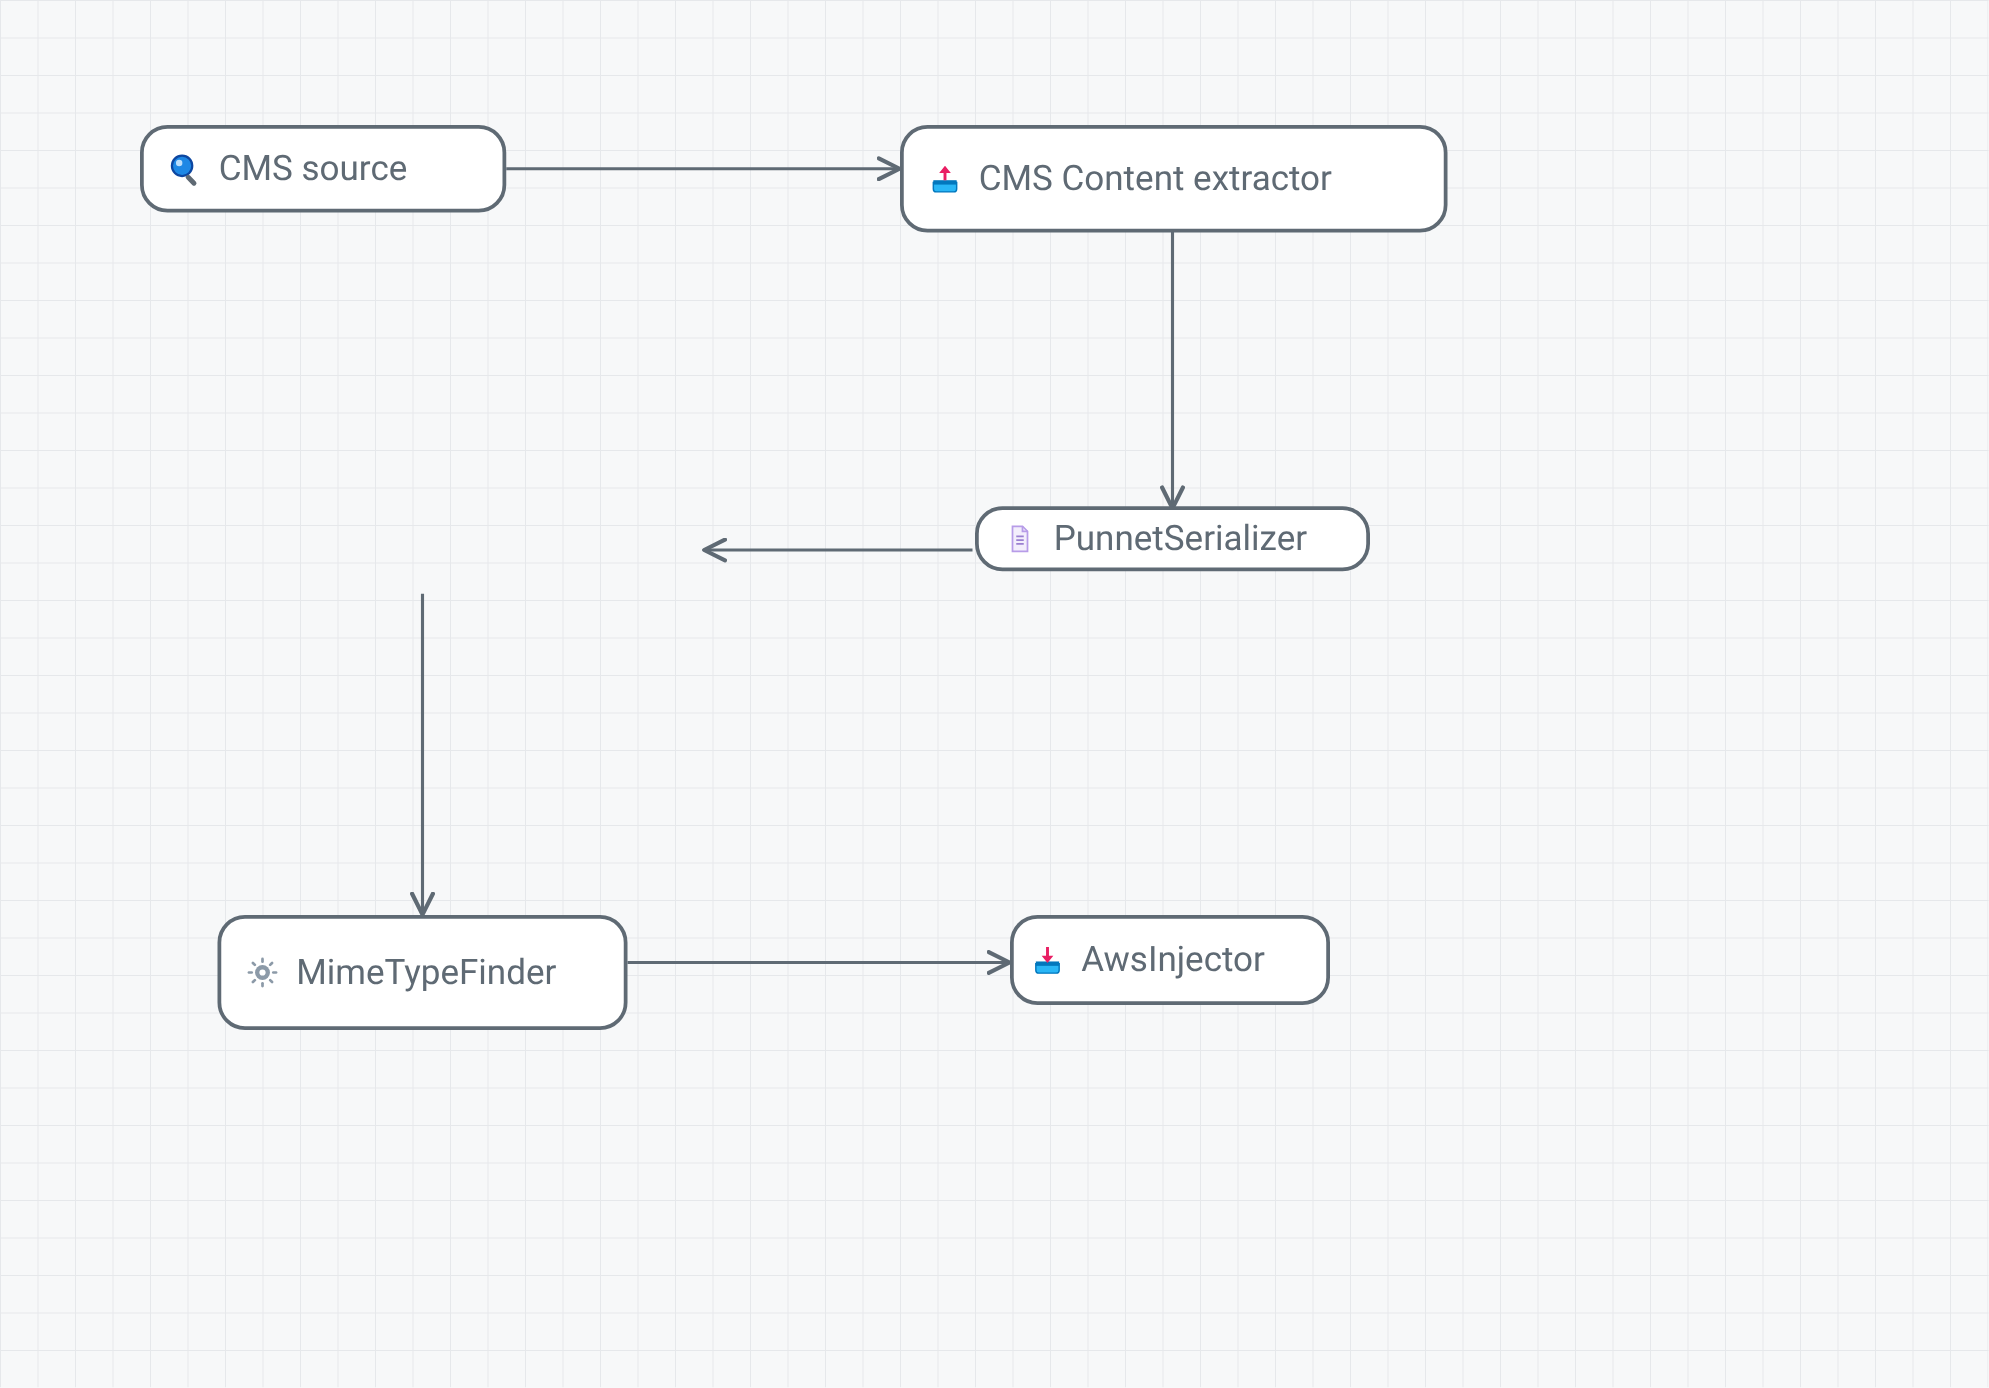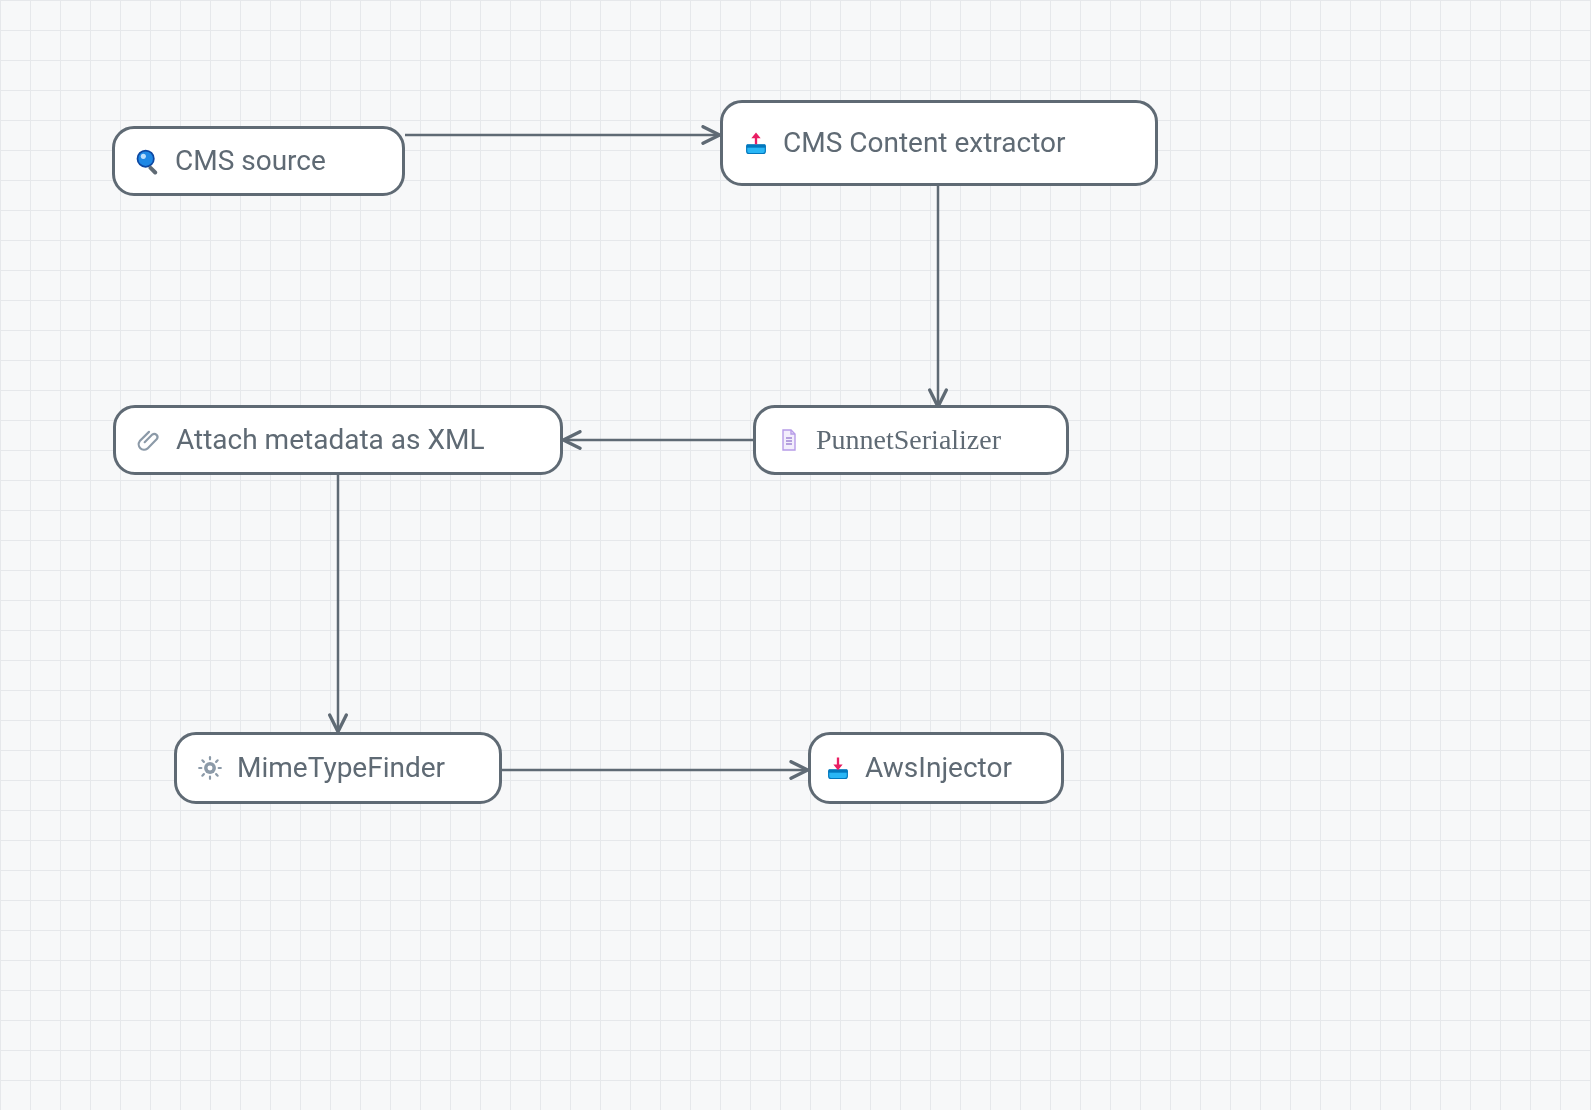--- a/index.html
+++ b/index.html
@@ -71,21 +71,21 @@
 
     <line x1="938" y1="170" x2="938" y2="405" stroke="#5f6a74" stroke-width="2.5" marker-end="url(#arrow)"></line>
 
     <line x1="778" y1="440" x2="565" y2="440" stroke="#5f6a74" stroke-width="2.5" marker-end="url(#arrow)"></line>
 
     <line x1="338" y1="475" x2="338" y2="730" stroke="#5f6a74" stroke-width="2.5" marker-end="url(#arrow)"></line>
 
     <line x1="502" y1="770" x2="806" y2="770" stroke="#5f6a74" stroke-width="2.5" marker-end="url(#arrow)"></line>
   </svg>
 
-  <div class="node" style="left:112px; top:100px; width:293px; height:70px;margin-top:26px;">
+  <div class="node" style="left:112px; top:100px; width:293px; height:70px;">
     <span class="icon">
       <svg viewBox="0 0 24 24" width="28" height="28">
         <circle cx="10" cy="10" r="7" fill="#1e88e5" stroke="#0d47a1" stroke-width="1.5"></circle>
         <circle cx="8" cy="8" r="2.2" fill="#bbdefb"></circle>
         <rect x="14.2" y="15.5" width="9" height="3.4" rx="1.7" transform="rotate(45 14.2 15.5)" fill="#5f6a74"></rect>
       </svg>
     </span>
     <span class="label">CMS source</span>
   </div>
 
@@ -93,43 +93,35 @@
     <span class="icon">
       <svg viewBox="0 0 24 24" width="28" height="28">
         <path d="M4 14 v5 a2 2 0 0 0 2 2 h12 a2 2 0 0 0 2 -2 v-5" fill="#29b6f6" stroke="#0277bd" stroke-width="1"></path>
         <rect x="4" y="13" width="16" height="3" fill="#0277bd"></rect>
         <path d="M12 3 L16 8 H13 V13 H11 V8 H8 Z" fill="#e91e63"></path>
       </svg>
     </span>
     <span class="label">CMS Content extractor</span>
   </div>
 
-  <div class="node" style="left:113px; top:405px; width:450px; height:70px;">
-    <span class="icon">
-      <svg viewBox="0 0 24 24" width="26" height="26">
-        <path d="M8 14 L15 7 a3 3 0 0 1 4.2 4.2 L10.5 20 a5 5 0 0 1 -7 -7 L12 4.5" fill="none" stroke="#8c9aa8" stroke-width="2" stroke-linecap="round"></path>
-      </svg>
-    </span>
-    <span class="label">Attach metadata as XML</span>
-  </div>
 
-  <div class="node" style="left:753px; top:405px; width:316px; height:70px;font-family:Liberation Serif, serif;">
+  <div class="node" style="left:780px; top:405px; width:316px; height:52px;">
     <span class="icon">
       <svg viewBox="0 0 24 24" width="24" height="28">
         <path d="M6 2 h8 l4 4 v16 H6 Z" fill="#f3eefc" stroke="#b79ce8" stroke-width="1.4"></path>
         <path d="M14 2 v4 h4" fill="none" stroke="#b79ce8" stroke-width="1.4"></path>
         <line x1="9" y1="10" x2="15" y2="10" stroke="#9a7fd1" stroke-width="1.4"></line>
         <line x1="9" y1="13" x2="15" y2="13" stroke="#9a7fd1" stroke-width="1.4"></line>
         <line x1="9" y1="16" x2="15" y2="16" stroke="#9a7fd1" stroke-width="1.4"></line>
       </svg>
     </span>
     <span class="label">PunnetSerializer</span>
   </div>
 
-  <div class="node" style="left:174px; top:732px; width:328px; height:72px;">
+  <div class="node" style="left:174px; top:732px; width:328px; height:92px;">
     <span class="icon">
       <svg viewBox="0 0 24 24" width="26" height="26">
         <g fill="#8c9aa8">
           <circle cx="12" cy="12" r="5.5"></circle>
           <rect x="11" y="1" width="2" height="4" rx="1"></rect>
           <rect x="11" y="19" width="2" height="4" rx="1"></rect>
           <rect x="1" y="11" width="4" height="2" rx="1"></rect>
           <rect x="19" y="11" width="4" height="2" rx="1"></rect>
           <rect x="11" y="1" width="2" height="4" rx="1" transform="rotate(45 12 12)"></rect>
           <rect x="11" y="19" width="2" height="4" rx="1" transform="rotate(45 12 12)"></rect>

